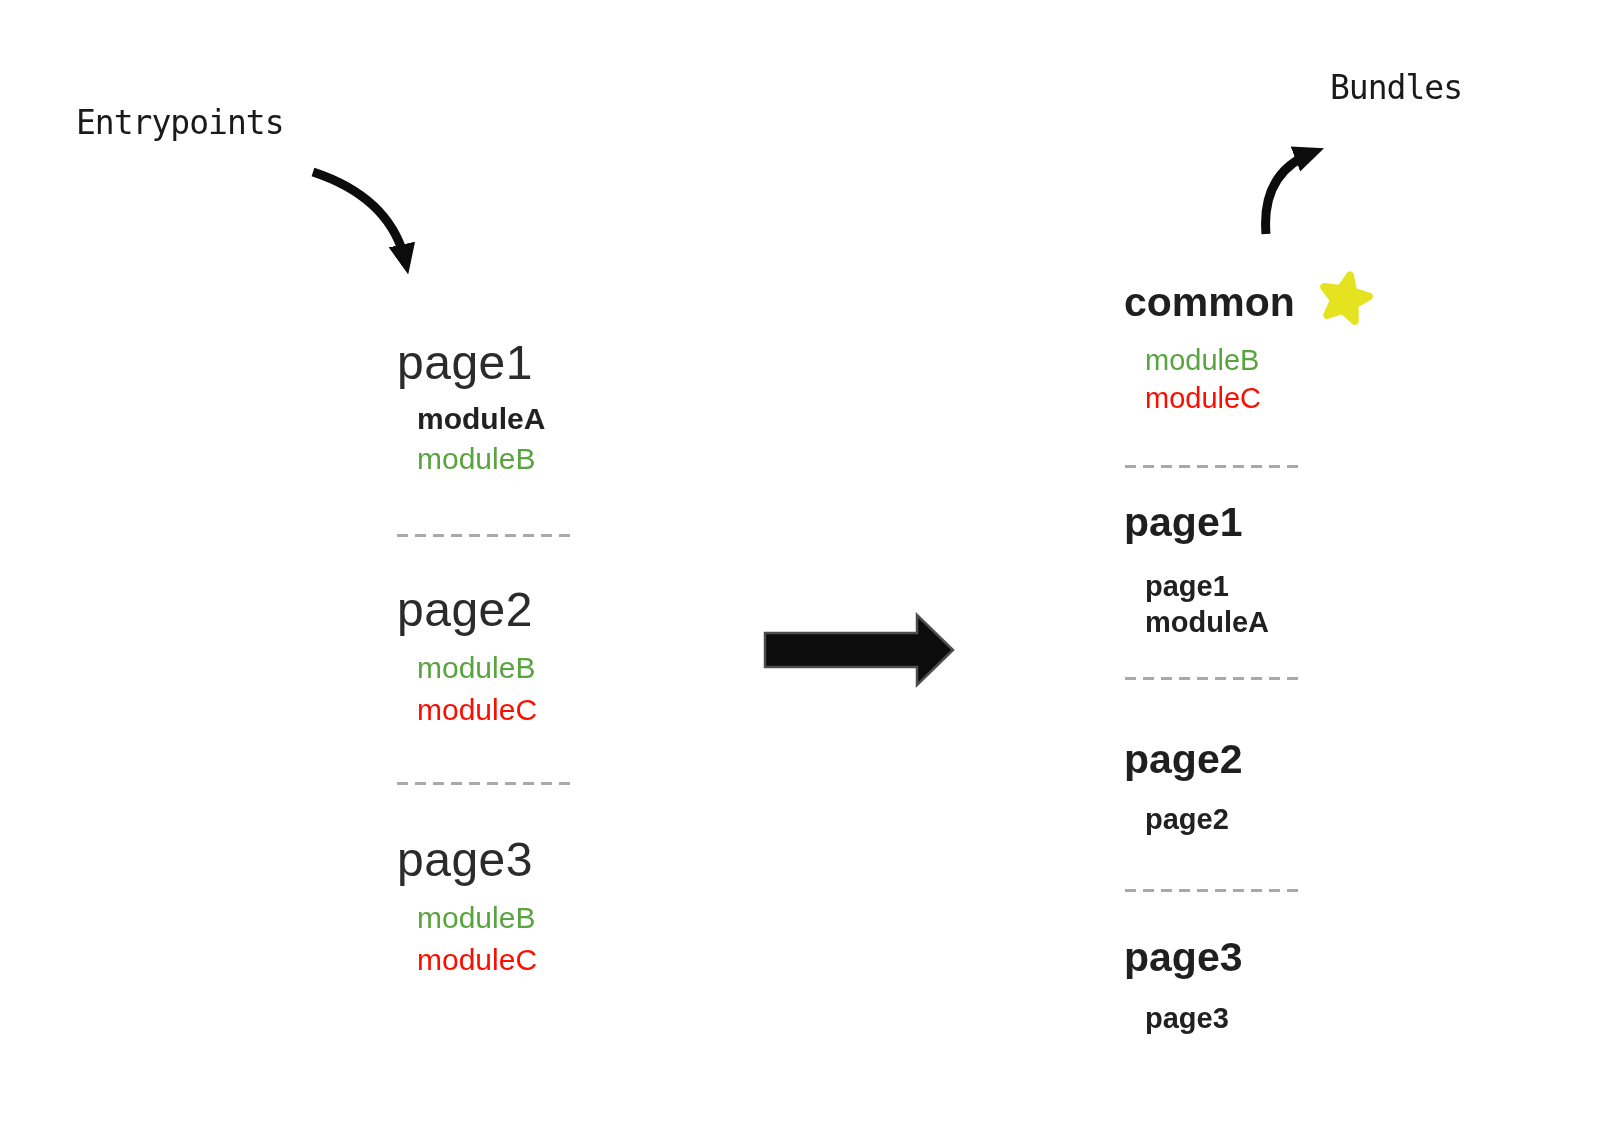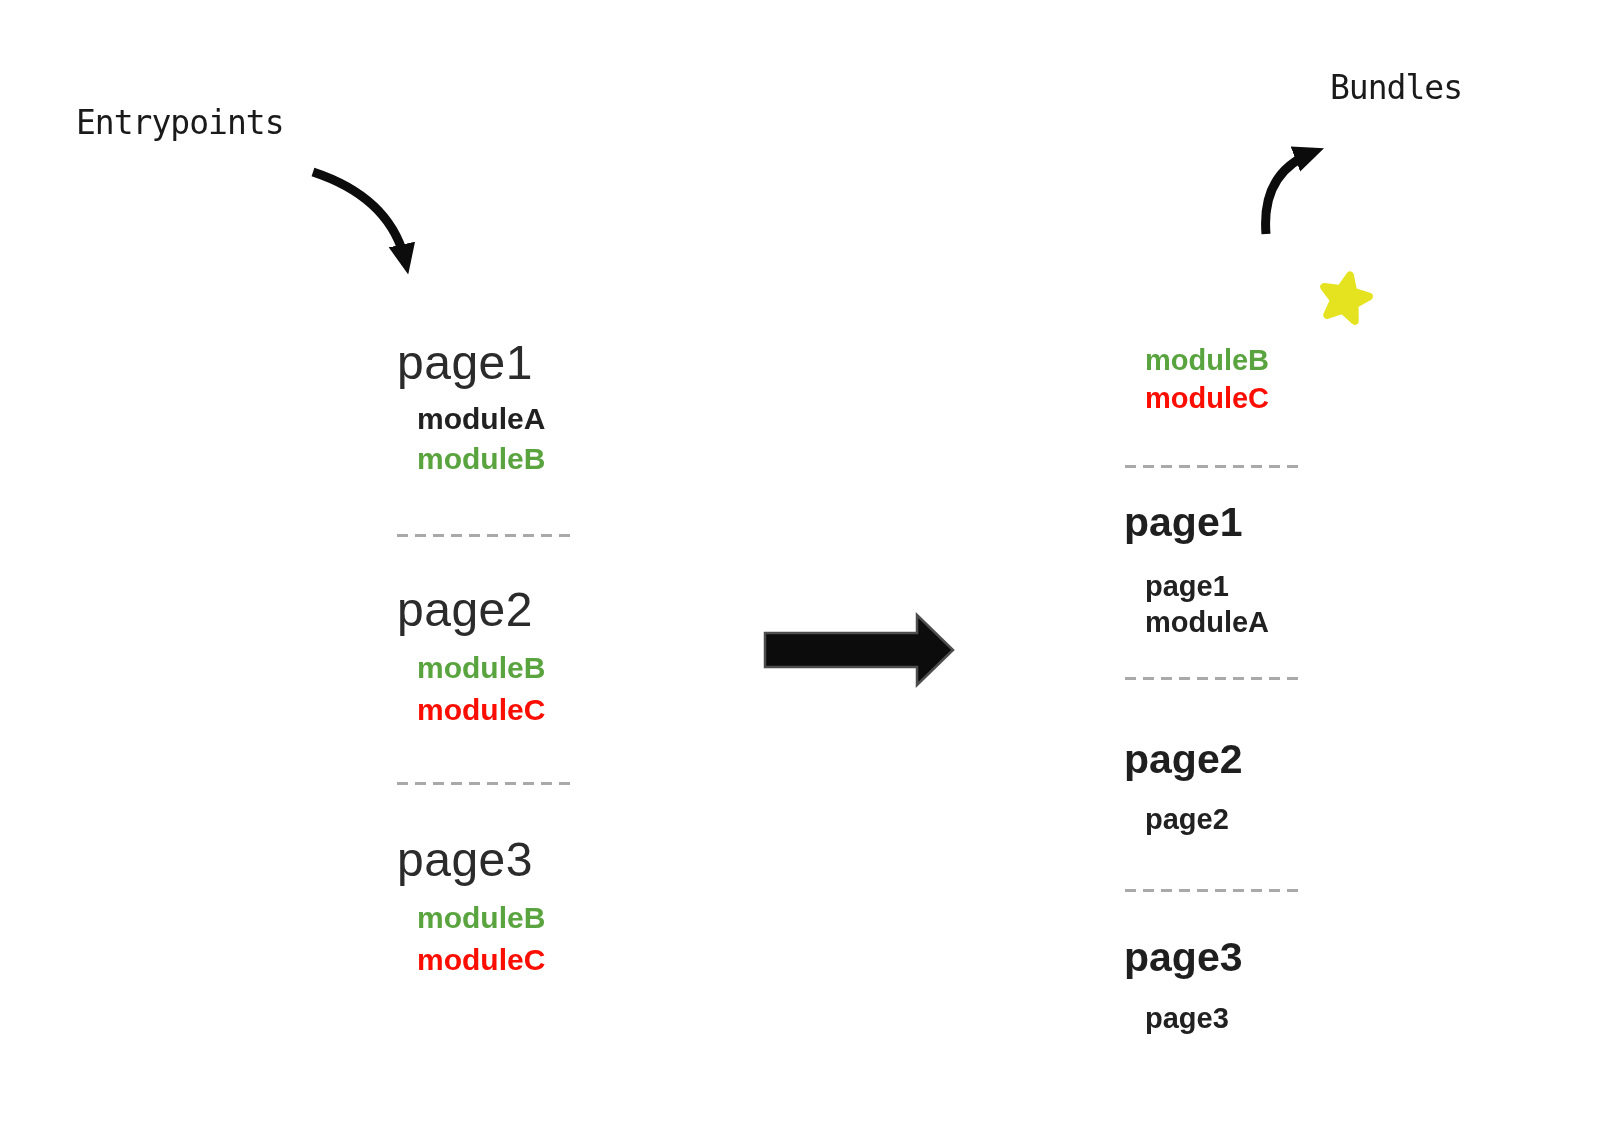--- a/index.html
+++ b/index.html
@@ -34,21 +34,21 @@
     font-weight: 700;
     color: #1f1f1f;
     line-height: 46px;
     white-space: nowrap;
   }
   .module-list-left { font-size: 30px; line-height: 40px; white-space: nowrap; }
   .module-list-left-tall { line-height: 42px; }
   .module-list-right { font-size: 29px; line-height: 36px; white-space: nowrap; }
   .module-list-right-bold { line-height: 38px; }
   .mod { display: block; }
-  .mod.bold { font-weight: 700; }
+  .mod.bold { font-weight: 400; }
   .mod.regular { font-weight: 700; }
   .dashed-divider {
     height: 3px;
     background: repeating-linear-gradient(
       to right,
       #a9a9a9 0px, #a9a9a9 11px,
       transparent 11px, transparent 18px
     );
   }
   .arrow-layer { pointer-events: none; }
@@ -90,20 +90,21 @@
   <div class="abs dashed-divider" style="left:397px; top:782px; width:180px;"></div>
 
   <div class="abs group-title-left" style="left:397px; top:834px;">page3</div>
   <div class="abs module-list-left module-list-left-tall" style="left:417px; top:897px;">
     <span class="mod bold" style="color: rgb(90, 164, 63);">moduleB</span>
     <span class="mod bold" style="color: rgb(251, 14, 0);">moduleC</span>
   </div>
 
   <div class="abs mono-label" style="left:1330px; top:68px;">Bundles</div>
 
+  <div class="abs group-title-right" style="left:1124px; top:279px;">common</div>
   <span class="abs star-wrap" style="left: 1313px; top: 267px; color: rgb(229, 227, 31);">
     <svg width="64" height="64" viewBox="0 0 64 64">
       <path fill="currentColor" stroke="currentColor" stroke-width="8" stroke-linejoin="round" d="M36.99,8.52 L40.17,24.64 L55.87,29.49 L41.53,37.5 L41.76,53.93
                L29.71,42.76 L14.17,48.06 L21.06,33.15 L11.22,20.0 L27.53,21.95 Z"></path>
     </svg>
   </span>
   <div class="abs module-list-right module-list-right-bold" style="left:1145px; top:341px;">
     <span class="mod bold" style="color: rgb(90, 164, 63);">moduleB</span>
     <span class="mod bold" style="color: rgb(251, 14, 0);">moduleC</span>
   </div>

